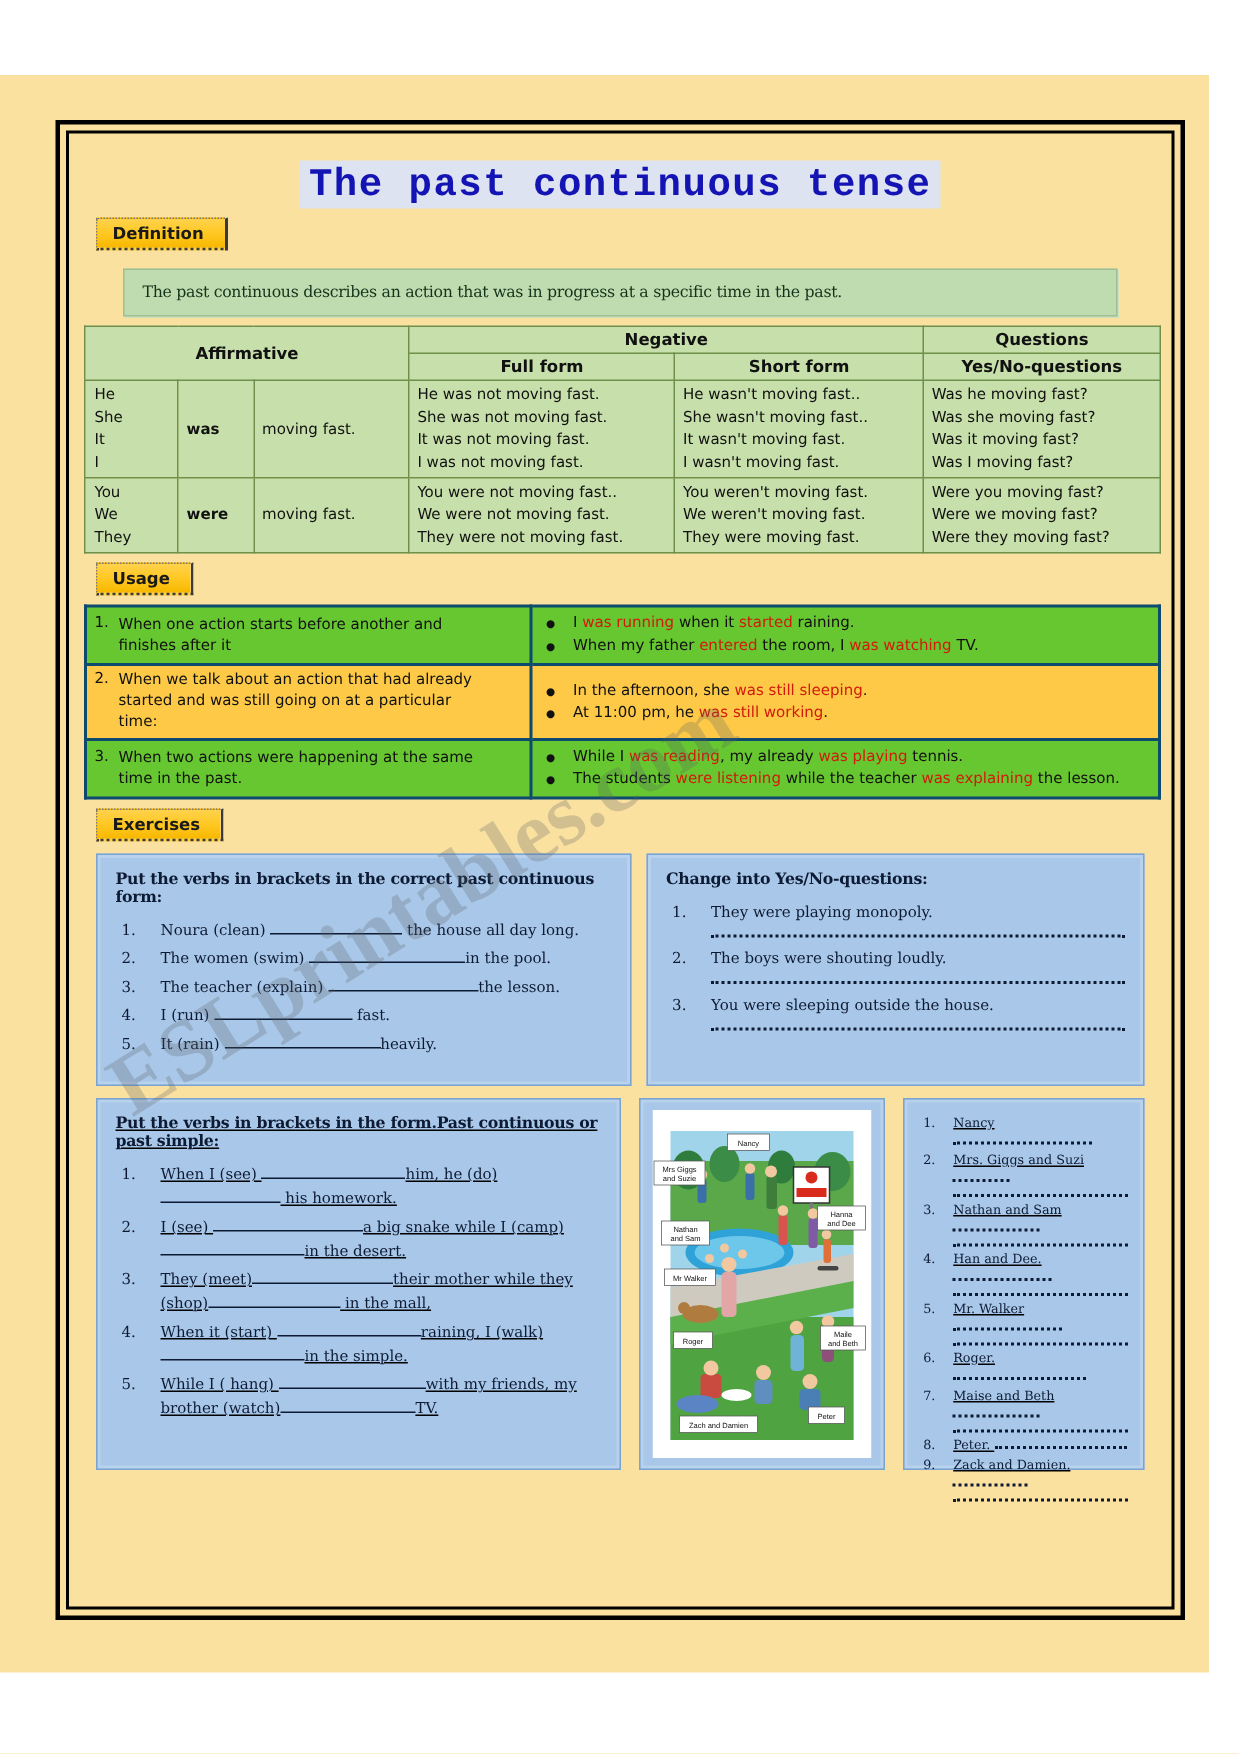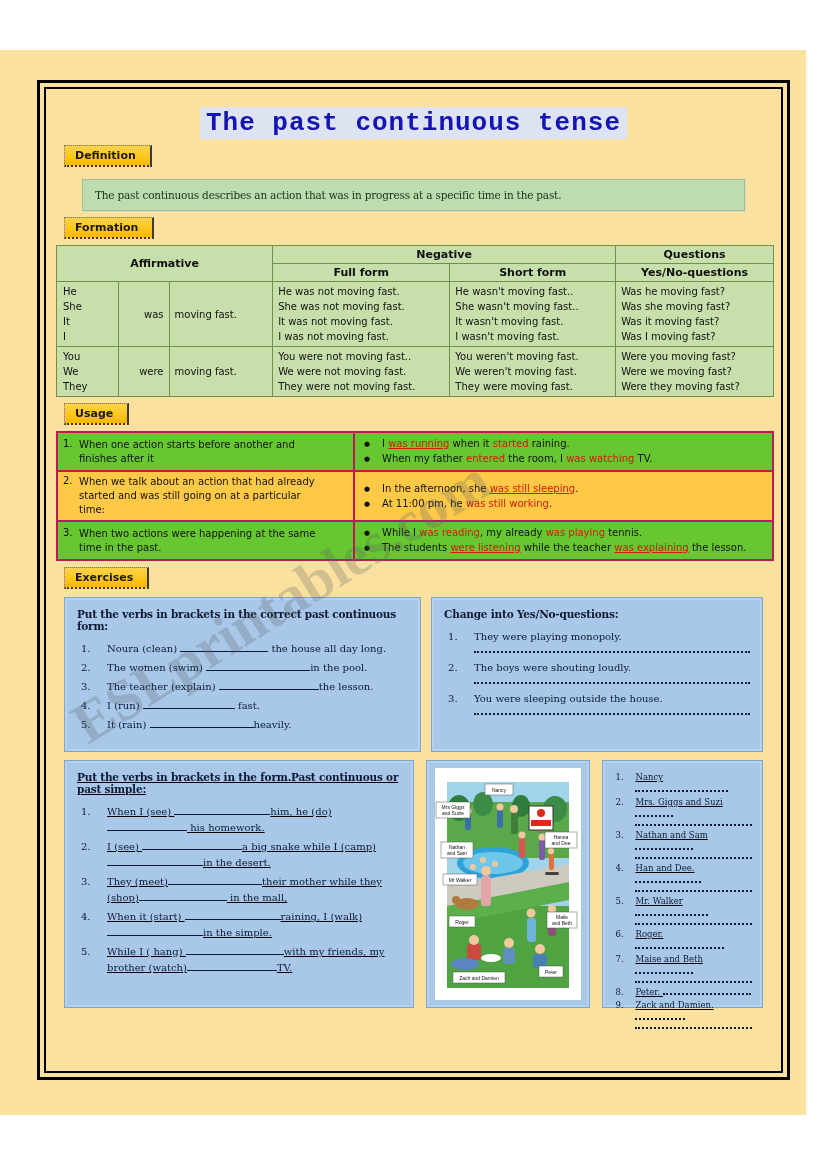--- a/index.html
+++ b/index.html
@@ -75,39 +75,39 @@
   .ftable td,.ftable th{
     border:1.5px solid #6f8f4b;
     background:#c7dfaa;
     padding:2px 5px;
     vertical-align:middle;
     font-weight:normal;
   }
   .ftable th{text-align:center;font-weight:bold;font-size:11px;}
   .ftable .pron{line-height:15px;white-space:pre-line;padding-left:6px;}
   .ftable .sentlist{line-height:15px;white-space:pre-line;margin-left:43px;}
-  .ftable .ctr{text-align:right;}
+  .ftable .ctr{text-align:left;font-weight:bold;}
   
   .utable{
     margin:6px auto 0 auto;width:718px;
     font-family:"DejaVu Sans",sans-serif;
     font-size:10px;color:#111;
   }
   .utable td{
-    border:2px solid #be185d;
+    border:2px solid #0c4a6e;
     padding:3px 5px;vertical-align:middle;
   }
   .u-green{background:#66c730;}
   .u-yellow{background:#fdc947;}
   .u-left{width:285px;}
   .u-num{display:inline-block;width:16px;vertical-align:top;}
   .u-txt{display:inline-block;width:250px;line-height:14px;}
   .u-li{display:block;line-height:14px;margin:1px 0;padding-left:22px;position:relative;}
   .u-li:before{content:"\25CF";position:absolute;left:4px;top:0;font-size:7px;line-height:14px;}
-  .pc{color:#d21a0a;text-decoration:underline;text-align:center;}
+  .pc{color:#d21a0a;text-align:center;}
   .ps{color:#d21a0a;}
   
   .exrow{display:flex;gap:10px;margin:8px 8px 0 8px;}
   .exbox{
     background:#a9c7e8;
     border:1px solid #7ba4d0;
     box-shadow:inset 0 0 0 2px #b8d2ee;
     padding:10px 12px;
     font-family:"DejaVu Serif",serif;
     font-size:10px;color:#0d1a33;
@@ -173,23 +173,20 @@
 
       <div class="title-wrap">
         <span class="title">The past continuous tense</span>
       </div>
 
       <div class="tab-row">
         <span class="tab">Definition</span>
       </div>
       <div class="defbox">The past continuous describes an action that was in progress at a specific time in the past.</div>
 
-      <div class="tab-row">
-        <span class="tab">Formation</span>
-      </div>
       <table class="ftable">
         <tbody>
             <tr>
           <th colspan="3" rowspan="2">Affirmative</th>
           <th colspan="2">Negative</th>
           <th rowspan="1">Questions</th>
         </tr>
         <tr>
           <th>Full form</th>
           <th>Short form</th>

